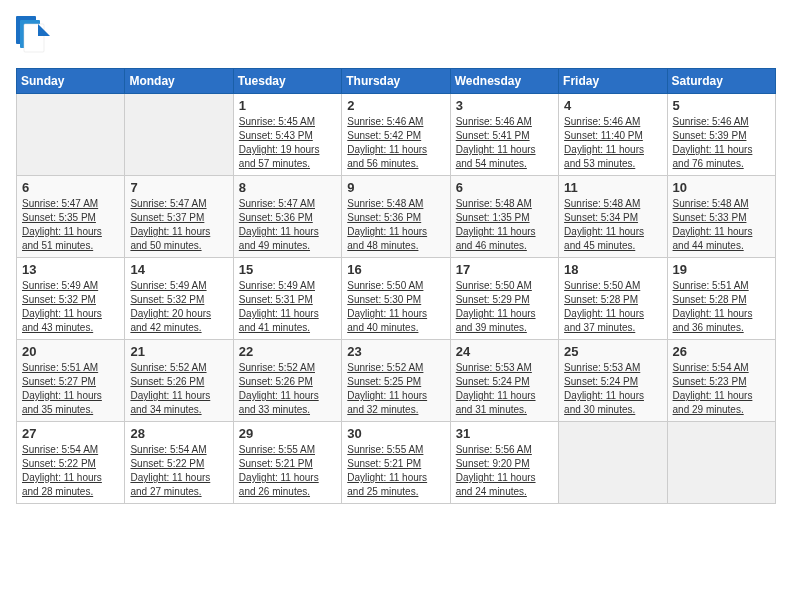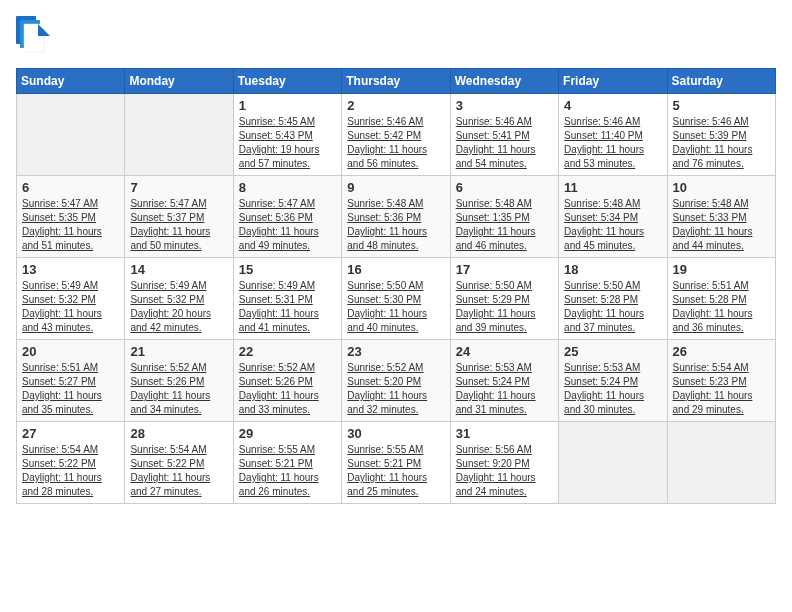--- a/index.html
+++ b/index.html
@@ -305,21 +305,21 @@
         <div class="day-info">
           <span>Sunrise: 5:52 AM</span><br>
           <span>Sunset: 5:26 PM</span><br>
           <span>Daylight: 11 hours and 33 minutes.</span>
         </div>
       </td>
         <td>
         <span class="day-num">23</span>
         <div class="day-info">
           <span>Sunrise: 5:52 AM</span><br>
-          <span>Sunset: 5:20 PM</span><br>
+          <span>Sunset: 5:25 PM</span><br>
           <span>Daylight: 11 hours and 32 minutes.</span>
         </div>
       </td>
         <td>
         <span class="day-num">24</span>
         <div class="day-info">
           <span>Sunrise: 5:53 AM</span><br>
           <span>Sunset: 5:24 PM</span><br>
           <span>Daylight: 11 hours and 31 minutes.</span>
         </div>

